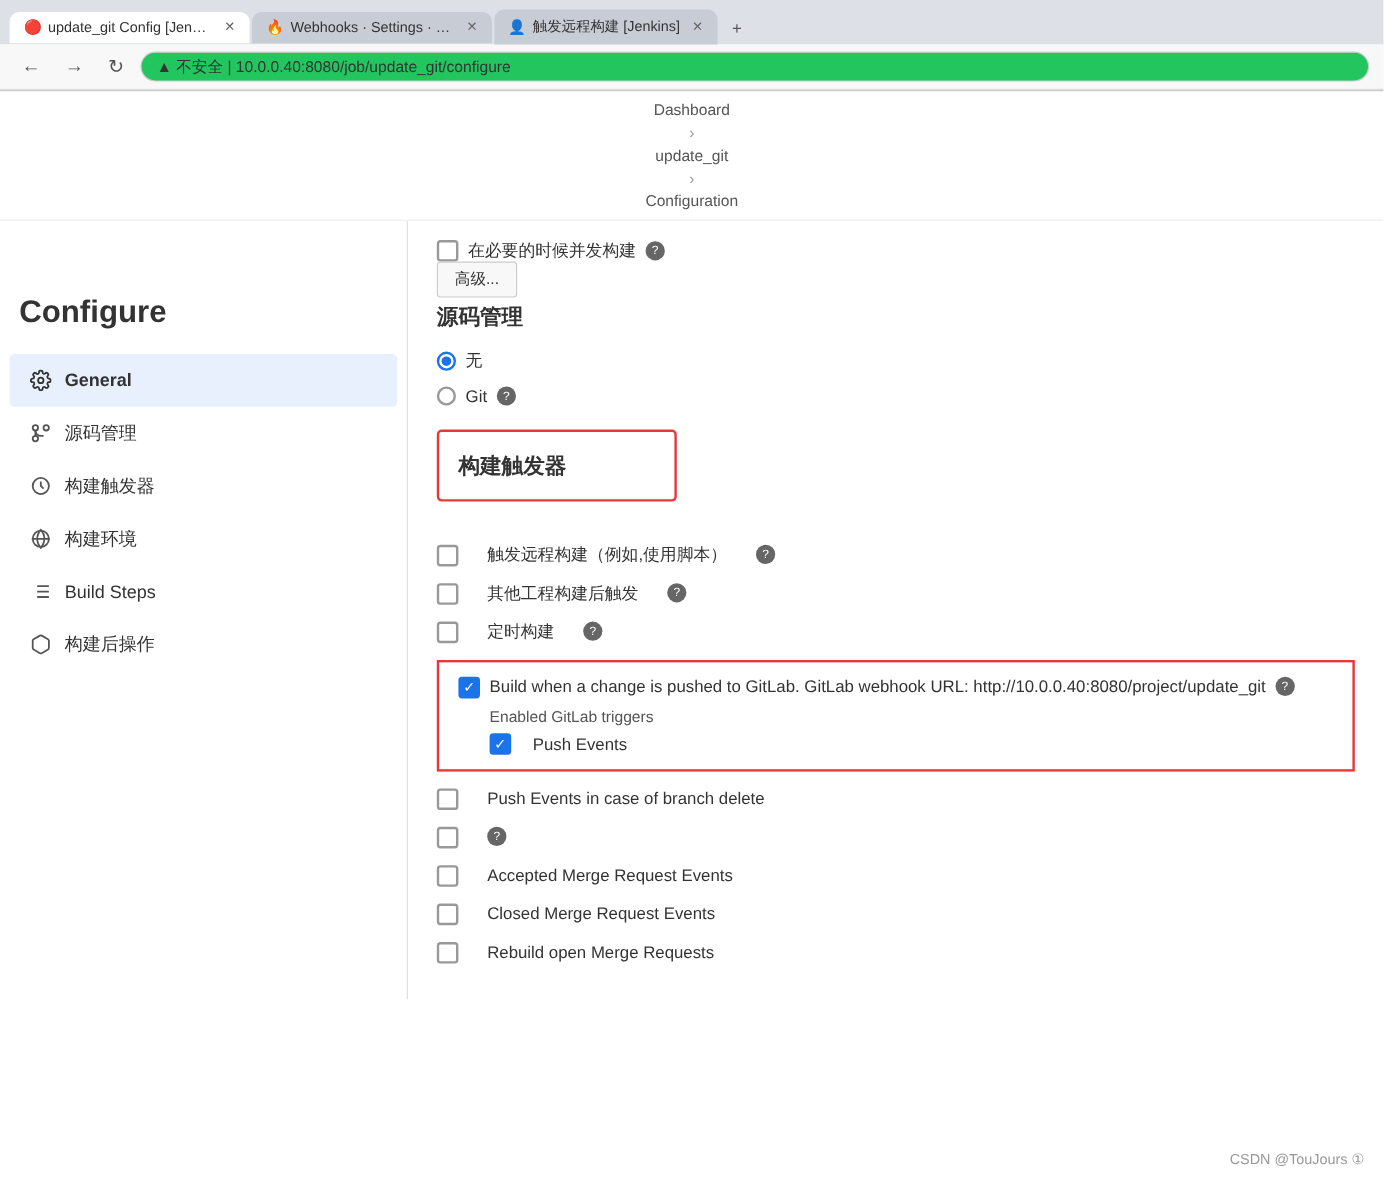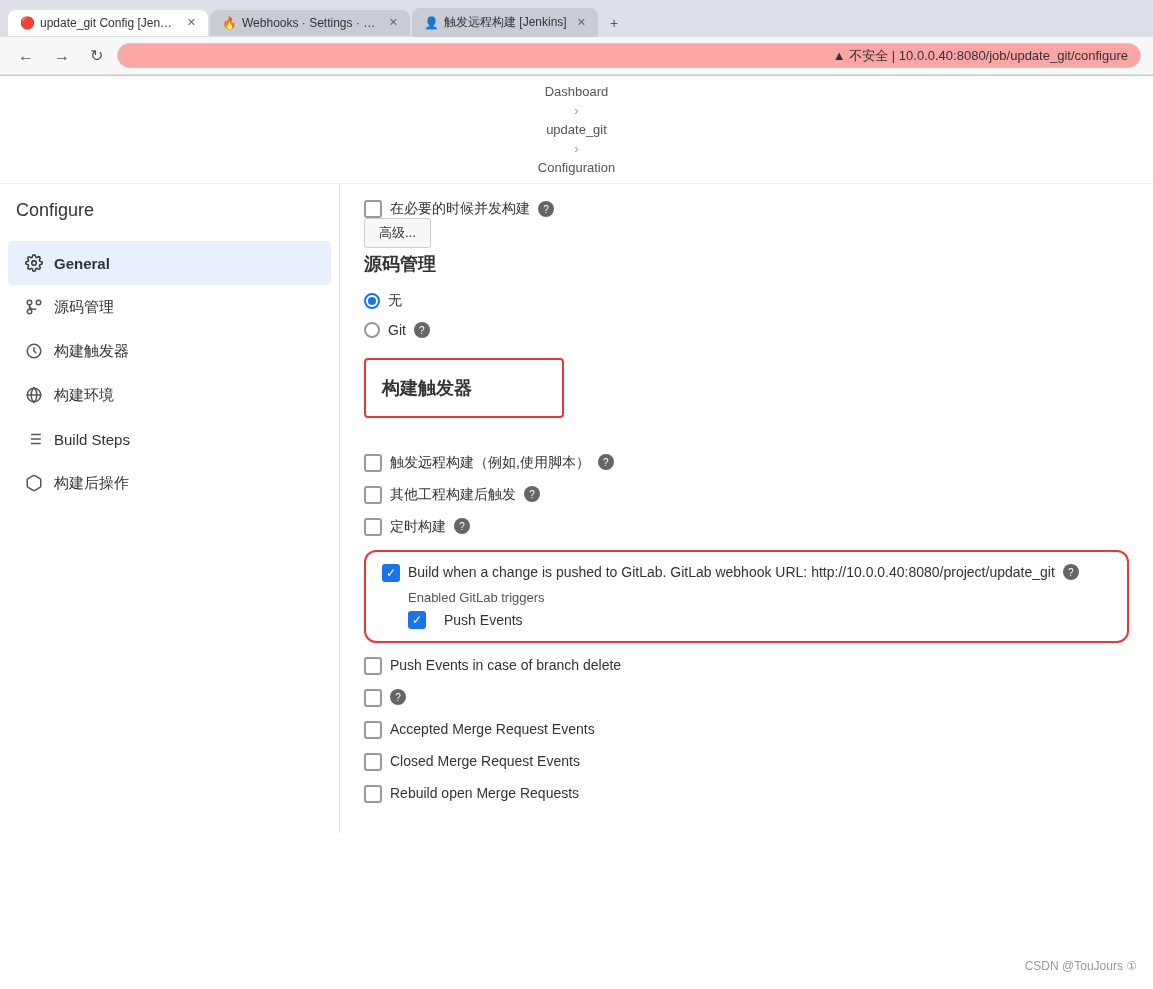--- a/index.html
+++ b/index.html
@@ -11,29 +11,29 @@
     .tab { display: flex; align-items: center; gap: 6px; padding: 6px 12px; border-radius: 8px 8px 0 0; font-size: 12px; cursor: pointer; max-width: 200px; }
     .tab.active { background: #fff; }
     .tab.inactive { background: #c8cdd5; }
     .tab-favicon { width: 14px; height: 14px; display: inline-block; }
     .tab-title { white-space: nowrap; overflow: hidden; text-overflow: ellipsis; }
     .tab-close { margin-left: 4px; color: #666; font-size: 11px; cursor: pointer; }
     .tab-new { padding: 6px 10px; cursor: pointer; color: #555; }
 
     .address-bar { display: flex; align-items: center; padding: 6px 12px; gap: 8px; background: #f8f8f8; border-bottom: 1px solid #ddd; }
     .nav-btn { background: none; border: none; cursor: pointer; color: #555; font-size: 16px; padding: 2px 6px; }
-    .address-input { flex: 1; border: 1px solid #ccc; border-radius: 20px; padding: 4px 12px; font-size: 13px; background: #fca5a5; color: #333; text-align: right; }
+    .address-input { flex: 1; border: 1px solid #ccc; border-radius: 20px; padding: 4px 12px; font-size: 13px; background: #22c55e; color: #333; }
     .breadcrumb { padding: 8px 16px; font-size: 13px; color: #555; border-bottom: 1px solid #eee; display: flex; align-items: center; gap: 4px; flex-direction: column; }
     .breadcrumb-sep { color: #999; }
 
     .page-body { display: flex; flex: 1; overflow: hidden; }
 
     
     .sidebar { width: 340px; min-width: 340px; padding: 16px 0; border-right: 1px solid #e0e0e0; }
-    .sidebar-title { font-size: 18px; font-weight: normal; padding: 0 16px 20px; }
+    .sidebar-title { font-size: 26px; font-weight: bold; padding: 0 16px 20px; margin-top: 44px; }
     .sidebar-item { display: flex; align-items: center; gap: 10px; padding: 12px 16px; cursor: pointer; border-radius: 4px; margin: 0 8px; font-size: 15px; }
     .sidebar-item.active { background: #e8f0fe; font-weight: bold; }
     .sidebar-icon { width: 20px; height: 20px; display: flex; align-items: center; justify-content: center; }
 
     
     .main-content { flex: 1; overflow-y: auto; padding: 16px 24px; }
 
     .checkbox-row { display: flex; align-items: center; gap: 8px; }
     .help-icon { display: inline-flex; align-items: center; justify-content: center; width: 16px; height: 16px; border-radius: 50%; background: #666; color: #fff; font-size: 10px; cursor: pointer; }
 
@@ -42,27 +42,27 @@
     .section-title { font-size: 18px; font-weight: bold; margin-bottom: 16px; margin-top: 4px; }
 
     .radio-row { display: flex; align-items: center; gap: 8px; margin-bottom: 12px; }
     .radio-circle { width: 16px; height: 16px; border-radius: 50%; border: 2px solid #1a73e8; flex-shrink: 0; display: flex; align-items: center; justify-content: center; }
     .radio-circle.selected::after { content: ''; width: 8px; height: 8px; border-radius: 50%; background: #1a73e8; display: block; }
     .radio-circle.empty { border-color: #999; }
 
     
     .trigger-section { border: 2px solid #e53935; border-radius: 4px; padding: 16px; margin-bottom: 20px; display: inline-block; min-width: 200px; }
     .trigger-title { font-size: 18px; font-weight: bold; }
-    .trigger-row { display: flex; align-items: flex-start; gap: 8px; margin-bottom: 14px; }
+    .trigger-row { display: flex; align-items: flex-start; gap: 24px; margin-bottom: 14px; }
 
     .checked-box { width: 18px; height: 18px; background: #1a73e8; border-radius: 3px; display: flex; align-items: center; justify-content: center; flex-shrink: 0; }
     .checked-box::after { content: '✓'; color: #fff; font-size: 12px; }
     .unchecked-box { width: 18px; height: 18px; border: 2px solid #999; border-radius: 3px; flex-shrink: 0; }
 
-    .gitlab-trigger-box { border: 2px solid #e53935; border-radius: 12px; padding: 12px 16px; margin-bottom: 14px; }
+    .gitlab-trigger-box { border: 2px solid #e53935; border-radius: 0; padding: 12px 16px; margin-bottom: 14px; }
     .gitlab-trigger-row { display: flex; align-items: flex-start; gap: 8px; }
     .enabled-triggers-label { margin: 8px 0 6px 26px; color: #555; font-size: 13px; }
     .push-events-row { display: flex; align-items: center; gap: 18px; margin-left: 26px; }
 
     .watermark { position: fixed; bottom: 16px; right: 16px; color: #999; font-size: 12px; }
 
     
     .favicon-jenkins { color: #e74c3c; }
     .favicon-gitlab { color: #e67e00; }
 

